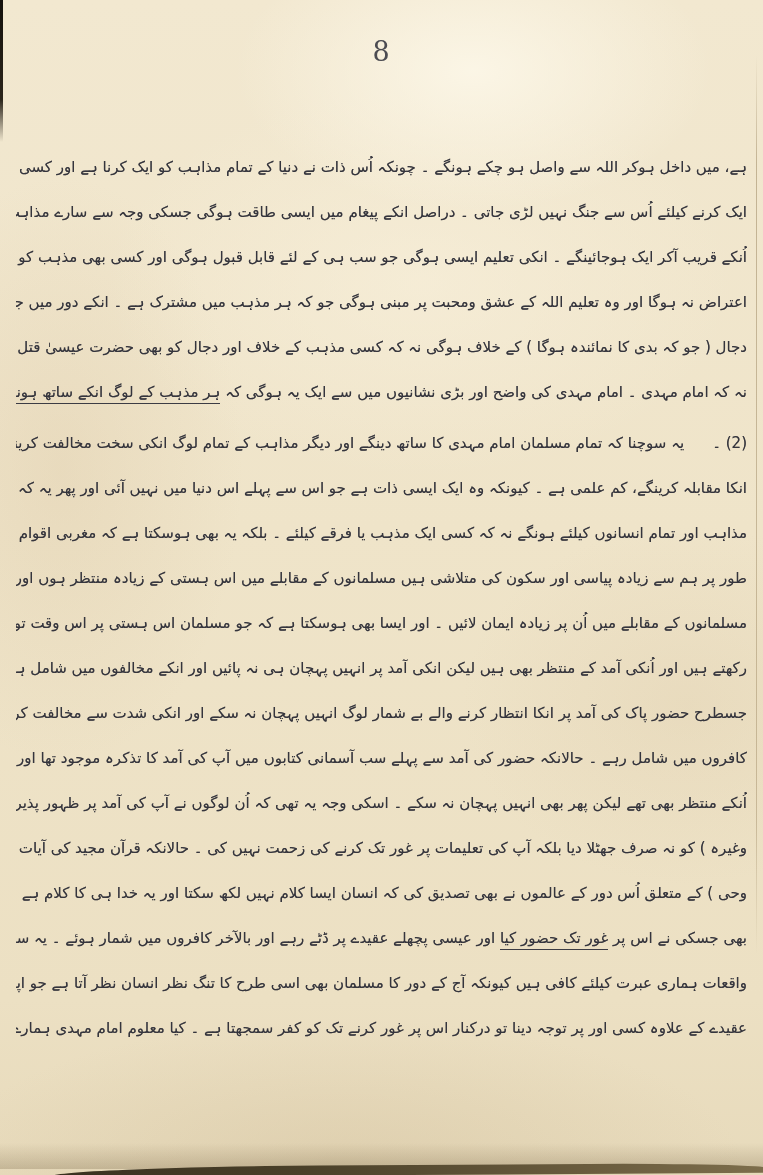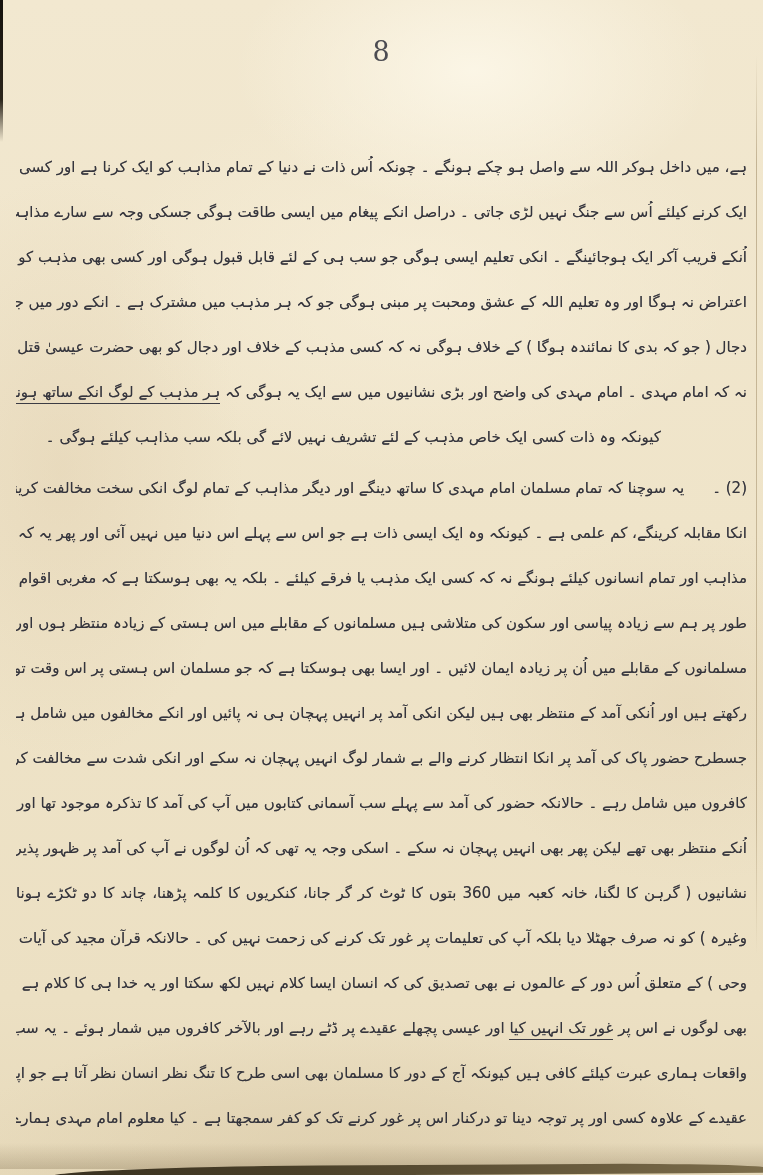--- a/index.html
+++ b/index.html
@@ -59,33 +59,31 @@
 
   <div class="pagenum">8</div>
 
   <div class="textblock">
       <div class="line"><span>ہے، میں داخل ہوکر اللہ سے واصل ہو چکے ہونگے ۔ چونکہ اُس ذات نے دنیا کے تمام مذاہب کو ایک کرنا ہے اور کسی کو</span></div>
       <div class="line"><span>ایک کرنے کیلئے اُس سے جنگ نہیں لڑی جاتی ۔ دراصل انکے پیغام میں ایسی طاقت ہوگی جسکی وجہ سے سارے مذاہب</span></div>
       <div class="line"><span>اُنکے قریب آکر ایک ہوجائینگے ۔ انکی تعلیم ایسی ہوگی جو سب ہی کے لئے قابل قبول ہوگی اور کسی بھی مذہب کو اُس پر</span></div>
       <div class="line"><span>اعتراض نہ ہوگا اور وہ تعلیم اللہ کے عشق ومحبت پر مبنی ہوگی جو کہ ہر مذہب میں مشترک ہے ۔ انکے دور میں جو لڑائی ہوگی وہ</span></div>
       <div class="line"><span>دجال ( جو کہ بدی کا نمائندہ ہوگا ) کے خلاف ہوگی نہ کہ کسی مذہب کے خلاف اور دجال کو بھی حضرت عیسیٰ قتل کرینگے</span></div>
       <div class="line"><span>نہ کہ امام مہدی ۔ امام مہدی کی واضح اور بڑی نشانیوں میں سے ایک یہ ہوگی کہ </span><span class="u">ہر مذہب کے لوگ انکے ساتھ ہونگے ۔</span></div>
-      <div class="line centered"><span>کیونکہ وہ ذات کسی ایک خاص مذہب کے لئے تشریف نہیں لائے گی بلکہ سب مذاہب کیلئے ہوگی ۔</span></div>
       <div class="line para-gap"><span class="marker">(2) ۔</span><span>یہ سوچنا کہ تمام مسلمان امام مہدی کا ساتھ دینگے اور دیگر مذاہب کے تمام لوگ انکی سخت مخالفت کرینگے اور</span></div>
       <div class="line"><span>انکا مقابلہ کرینگے، کم علمی ہے ۔ کیونکہ وہ ایک ایسی ذات ہے جو اس سے پہلے اس دنیا میں نہیں آئی اور پھر یہ کہ وہ تمام</span></div>
       <div class="line"><span>مذاہب اور تمام انسانوں کیلئے ہونگے نہ کہ کسی ایک مذہب یا فرقے کیلئے ۔ بلکہ یہ بھی ہوسکتا ہے کہ مغربی اقوام جو روحانی</span></div>
       <div class="line"><span>طور پر ہم سے زیادہ پیاسی اور سکون کی متلاشی ہیں مسلمانوں کے مقابلے میں اس ہستی کے زیادہ منتظر ہوں اور وہ</span></div>
       <div class="line"><span>مسلمانوں کے مقابلے میں اُن پر زیادہ ایمان لائیں ۔ اور ایسا بھی ہوسکتا ہے کہ جو مسلمان اس ہستی پر اس وقت تو مان</span></div>
       <div class="line"><span>رکھتے ہیں اور اُنکی آمد کے منتظر بھی ہیں لیکن انکی آمد پر انہیں پہچان ہی نہ پائیں اور انکے مخالفوں میں شامل ہوجائیں ۔</span></div>
       <div class="line"><span>جسطرح حضور پاک کی آمد پر انکا انتظار کرنے والے بے شمار لوگ انہیں پہچان نہ سکے اور انکی شدت سے مخالفت کر کے</span></div>
       <div class="line"><span>کافروں میں شامل رہے ۔ حالانکہ حضور کی آمد سے پہلے سب آسمانی کتابوں میں آپ کی آمد کا تذکرہ موجود تھا اور لوگ</span></div>
       <div class="line"><span>اُنکے منتظر بھی تھے لیکن پھر بھی انہیں پہچان نہ سکے ۔ اسکی وجہ یہ تھی کہ اُن لوگوں نے آپ کی آمد پر ظہور پذیر ہونے والی</span></div>
-      <div class="line"><span>نشانیوں ( گرہن کا لگنا، خانہ کعبہ میں 360 بتوں کا ٹوٹ کر گر جانا، کنکریوں کا کلمہ پڑھنا، چاند کا دو ٹکڑے ہونا</span></div>
       <div class="line"><span>وغیرہ )  کو نہ صرف جھٹلا دیا بلکہ آپ کی تعلیمات پر غور تک کرنے کی زحمت نہیں کی ۔ حالانکہ قرآن مجید کی آیات (</span></div>
       <div class="line"><span>وحی ) کے متعلق اُس دور کے عالموں نے بھی تصدیق کی کہ انسان ایسا کلام نہیں لکھ سکتا اور یہ خدا ہی کا کلام ہے لیکن پھر</span></div>
-      <div class="line"><span>بھی لوگوں نے اس پر </span><span class="u">غور تک انہیں کیا</span><span> اور عیسی پچھلے عقیدے پر ڈٹے رہے اور بالآخر کافروں میں شمار ہوئے ۔ یہ سب</span></div>
+      <div class="line"><span>بھی جسکی نے اس پر </span><span class="u">غور تک حضور کیا</span><span> اور عیسی پچھلے عقیدے پر ڈٹے رہے اور بالآخر کافروں میں شمار ہوئے ۔ یہ سب</span></div>
       <div class="line"><span>واقعات ہماری عبرت کیلئے کافی ہیں کیونکہ آج کے دور کا مسلمان بھی اسی طرح کا تنگ نظر انسان نظر آتا ہے جو اپنے</span></div>
       <div class="line"><span>عقیدے کے علاوہ کسی اور پر توجہ دینا تو درکنار اس پر غور کرنے تک کو کفر سمجھتا ہے ۔ کیا معلوم امام مہدی ہمارے درمیان</span></div>
     </div>
 
   <div class="bottom-fade"></div>
   <div class="bottom-shadow"></div>
 </div>
 
 </body></html>

